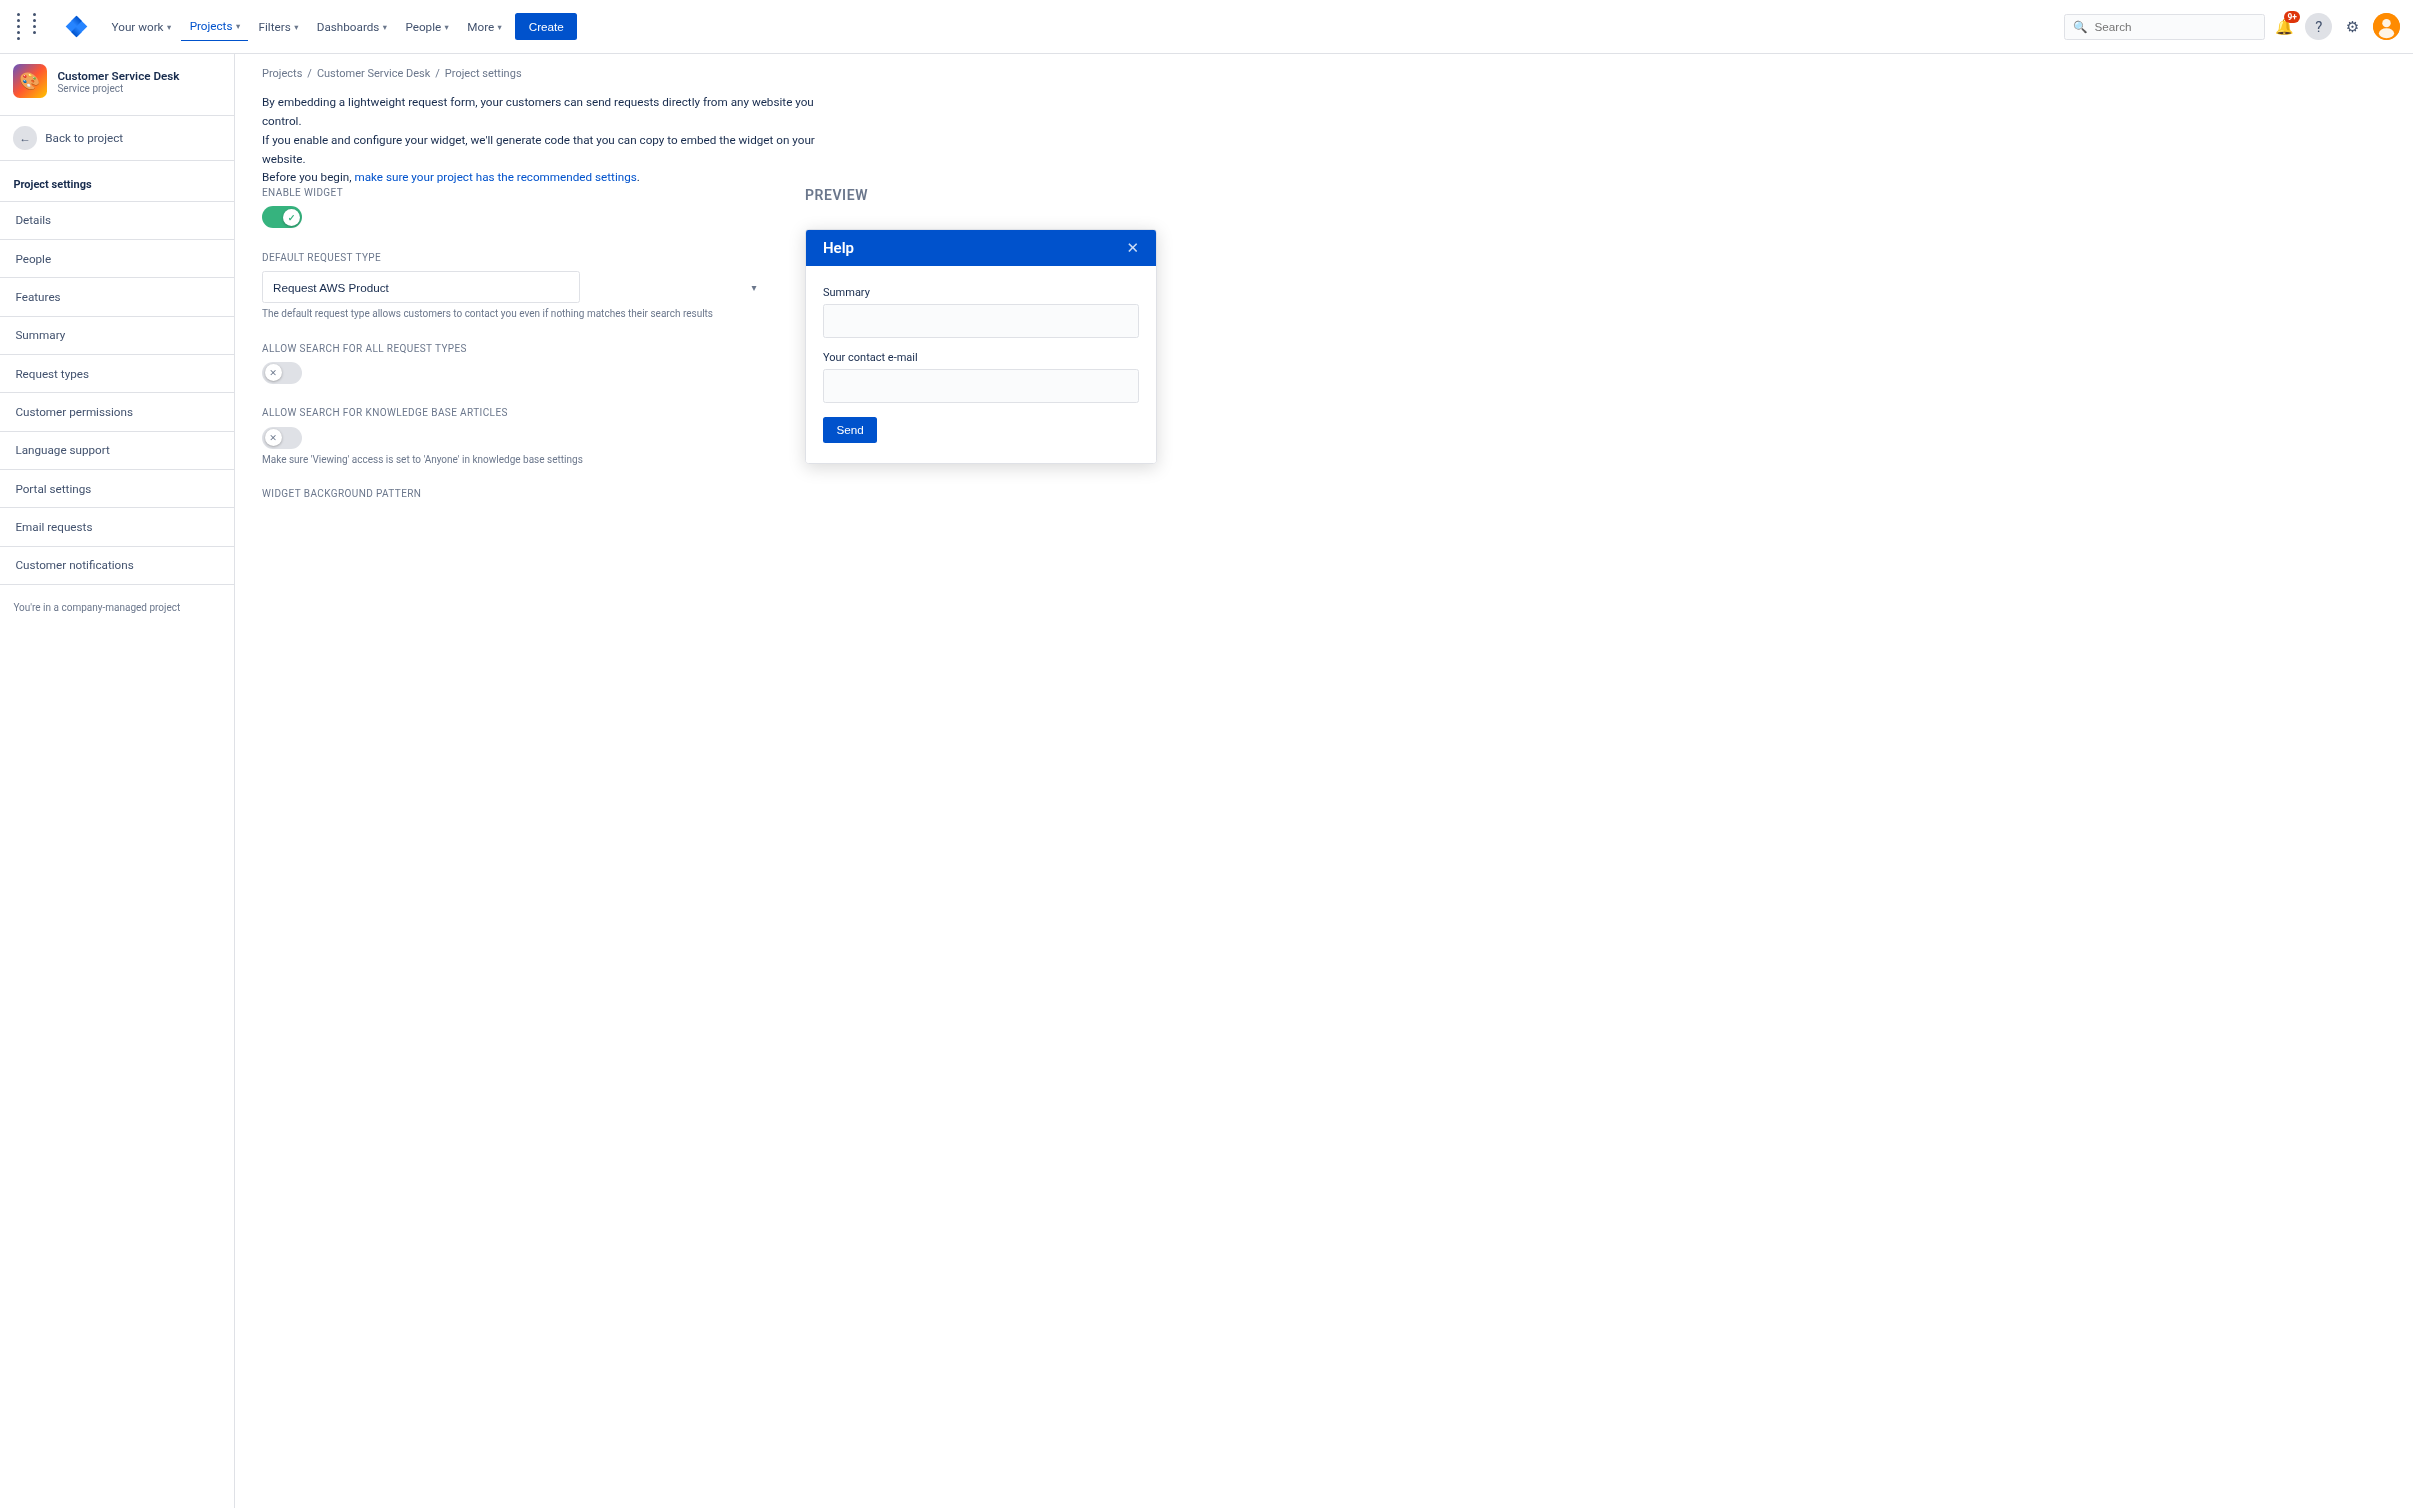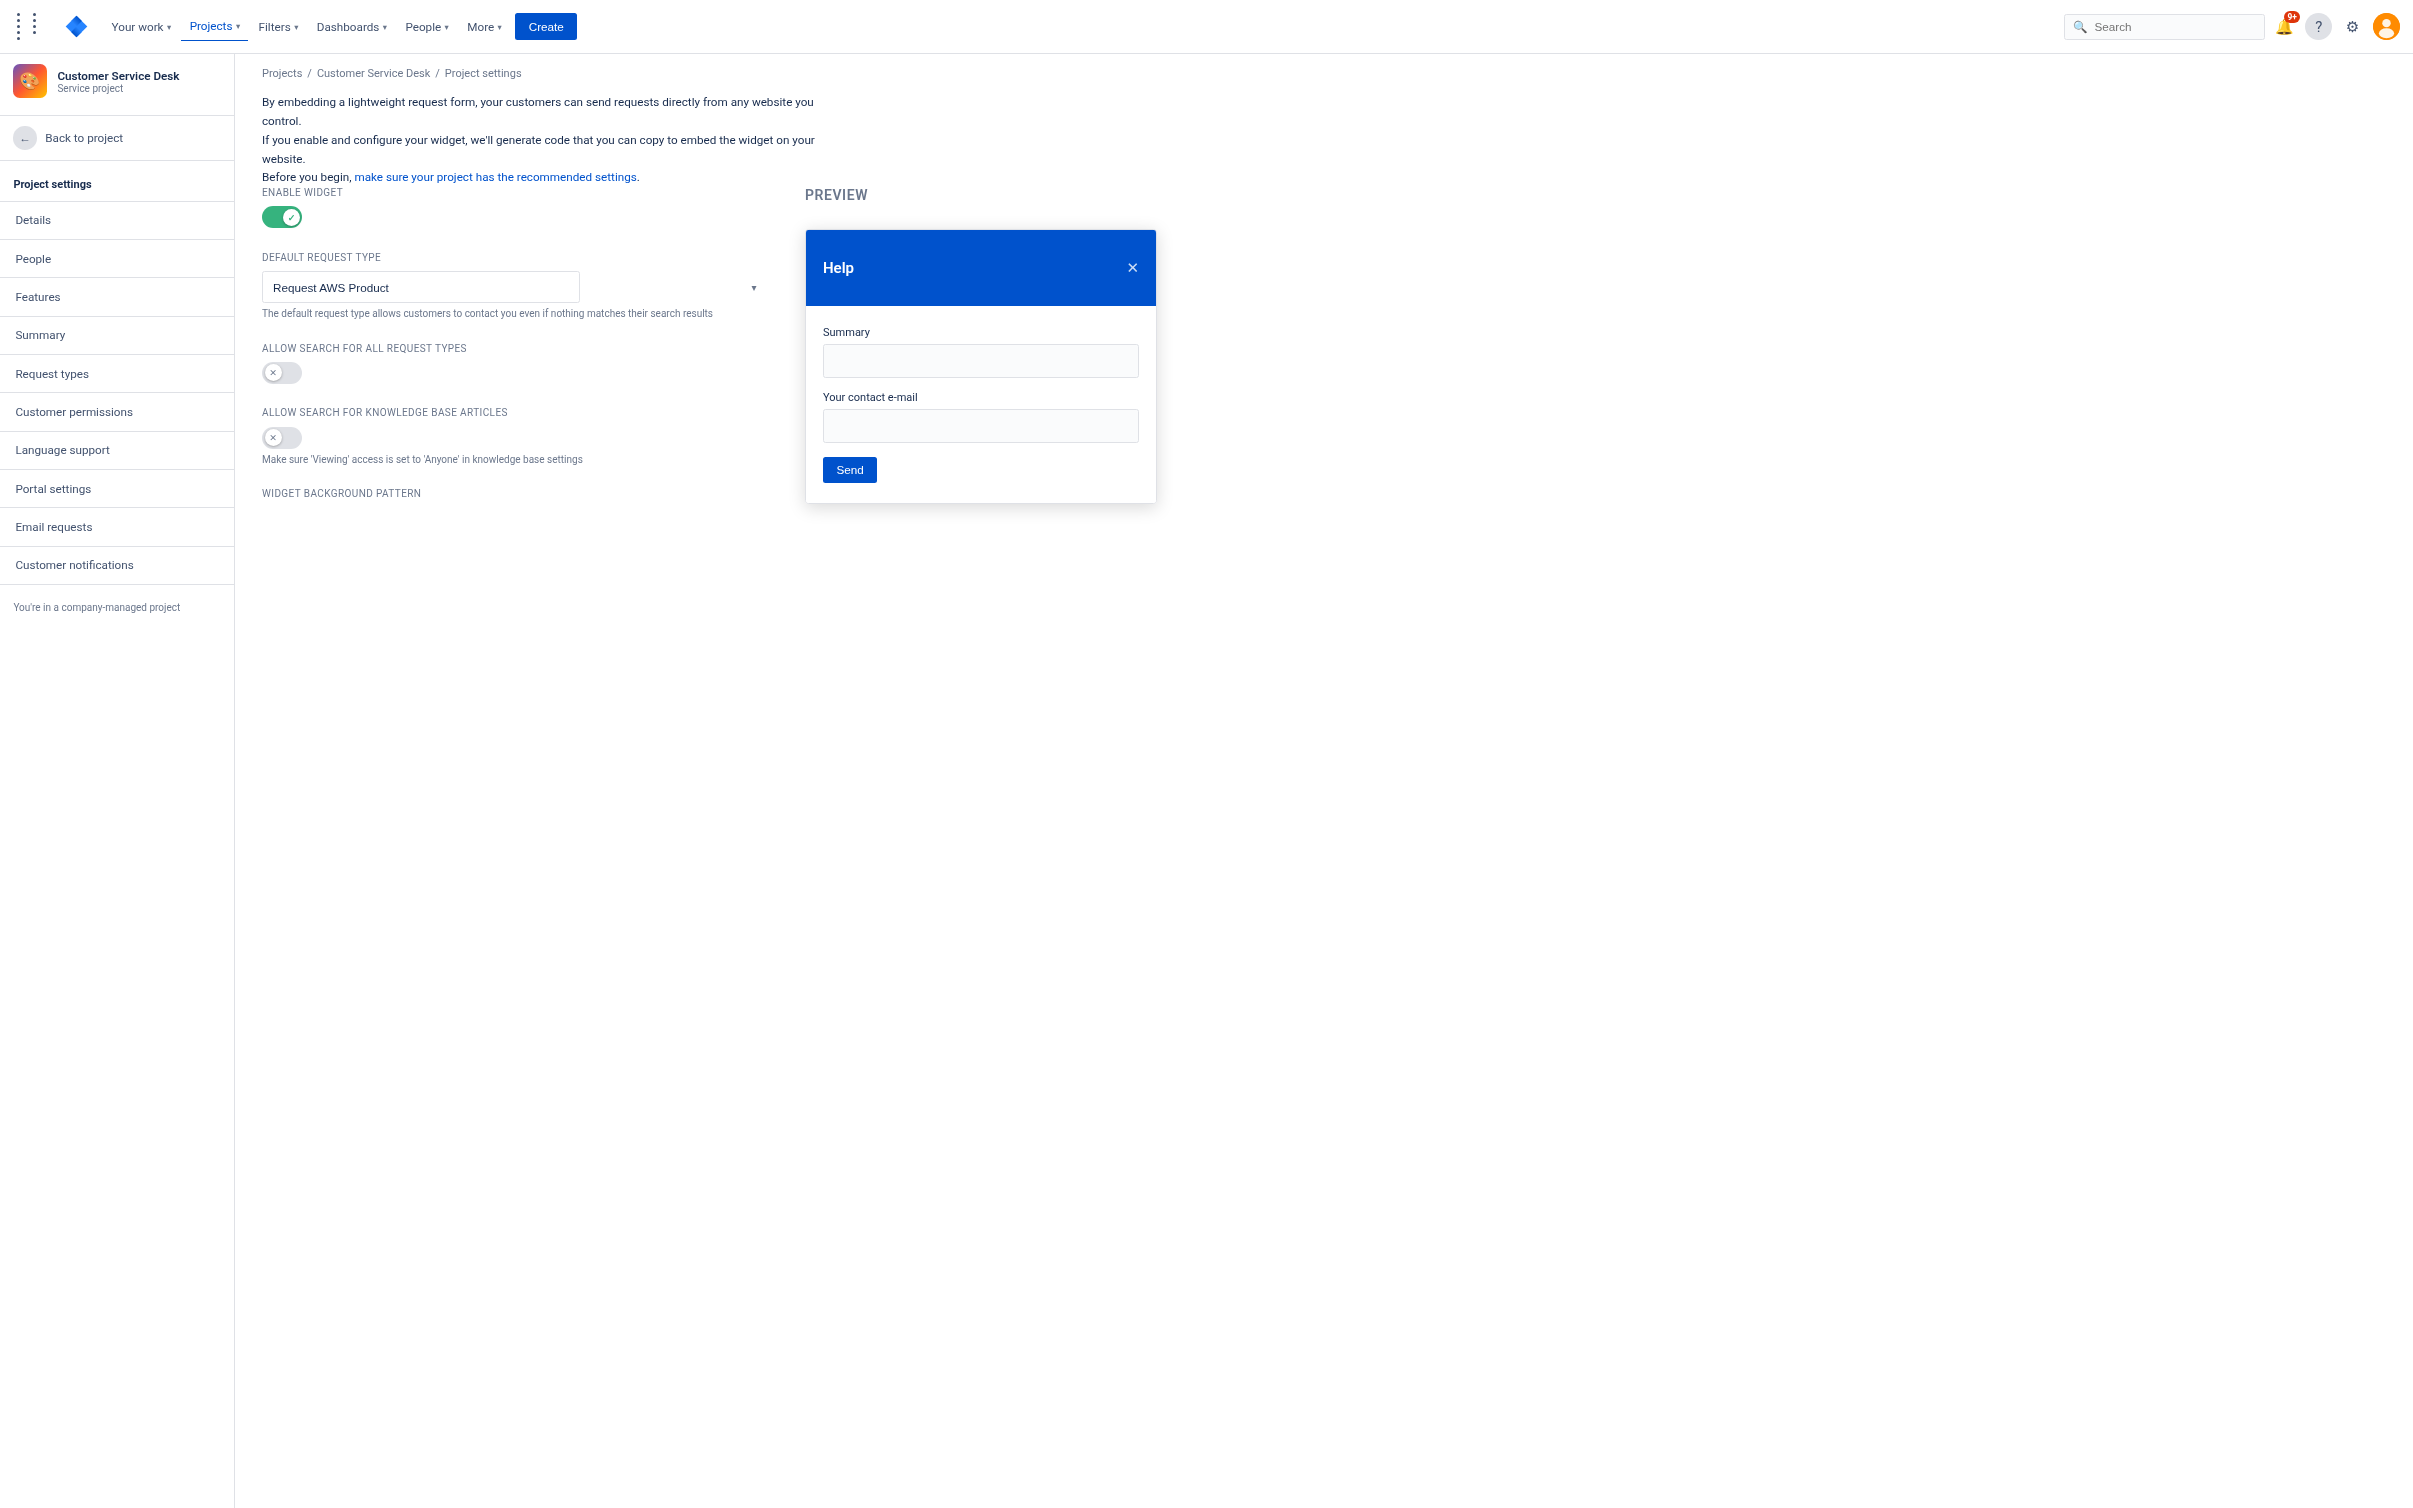--- a/index.html
+++ b/index.html
@@ -153,21 +153,21 @@
       width: 23.5px; height: 23.5px; border-radius: 50%; background: #0052cc; cursor: pointer;
     }
 
     
     .preview-label { font-size: 14px; font-weight: 600; color: #6b778c; text-transform: uppercase; letter-spacing: 0.04em; margin-bottom: 26px; }
     .preview-widget {
       border-radius: 3.4px; overflow: hidden; box-shadow: 0 3.4px 17px rgba(0,0,0,0.15);
       border: 0.8px solid #dfe1e6; width: 352px;
     }
     .preview-header {
-      background: #0052cc; color: #fff; padding: 29px 17px;
+      background: #0052cc; color: #fff; padding: 9px 17px;
       display: flex; align-items: center; justify-content: space-between;
     }
     .preview-header-title { font-size: 15px; font-weight: 600; }
     .preview-close { cursor: pointer; font-size: 15px; color: #fff; opacity: 0.8; }
     .preview-body { background: #fff; padding: 20px 17px; }
     .preview-field-label { font-size: 11px; color: #172b4d; margin-bottom: 5px; }
     .preview-input {
       width: 100%; border: 1.7px solid #dfe1e6; border-radius: 2.5px; padding: 6.7px 8.4px;
       font-size: 11.7px; color: #172b4d; outline: none; margin-bottom: 13.4px; background: #fafbfc;
       height: 34px;

